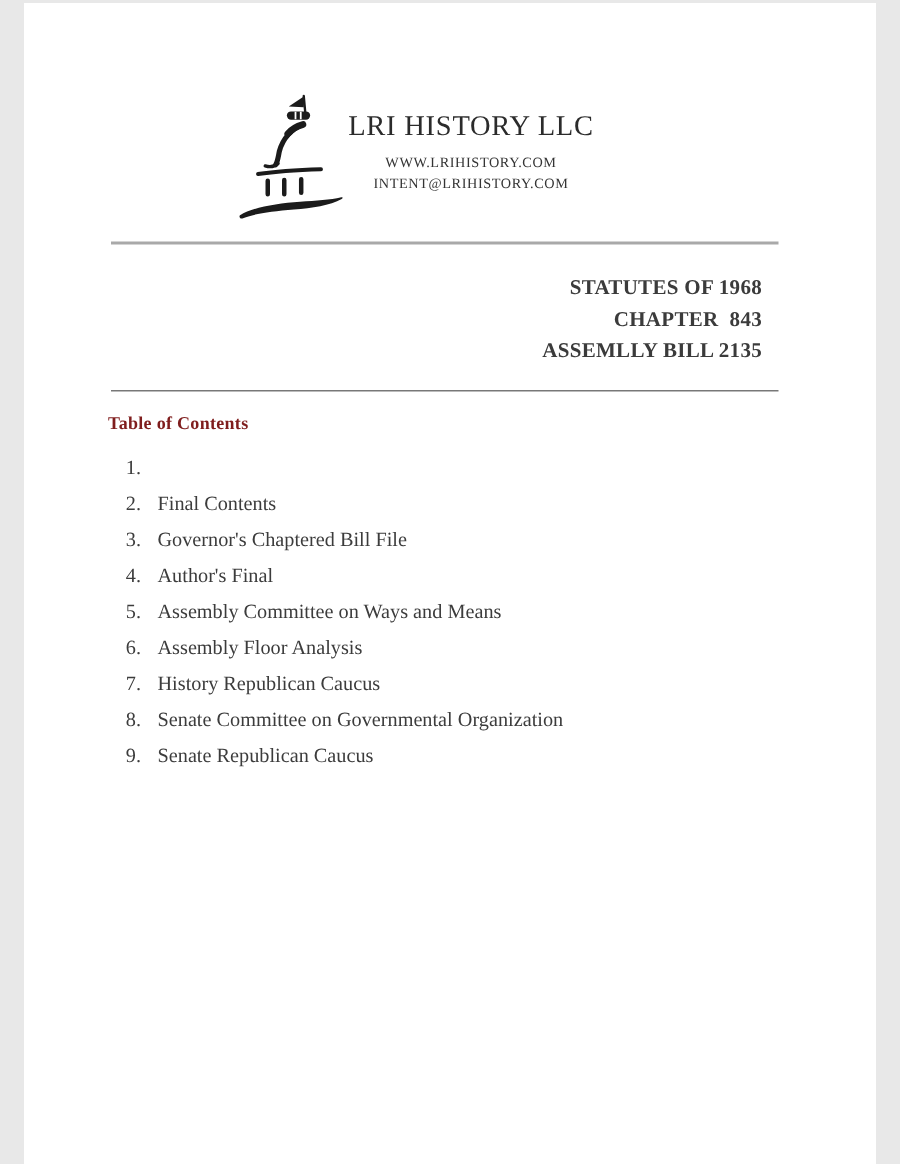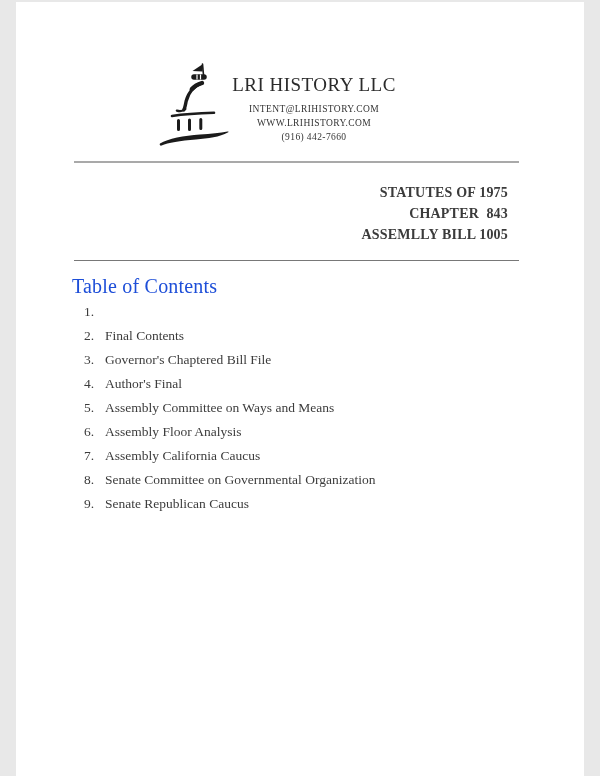--- a/index.html
+++ b/index.html
@@ -32,21 +32,21 @@
   
   .ref-block{
     position:absolute;left:292px;top:180px;width:200px;
     text-align:right;font-weight:bold;font-size:14px;
     line-height:21px;color:#3b3b3b;letter-spacing:.2px;
   }
   .ref-line{white-space:pre;}
   
   .toc-heading{
     position:absolute;left:56px;top:273px;margin:0;
-    font-size:20px;font-weight:normal;color:#1d4ed8;letter-spacing:.2px;
+    font-size:12px;font-weight:bold;color:#7f1d1d;letter-spacing:.2px;
   }
   .toc-list{position:absolute;left:58px;top:298px;margin:0;padding:0;list-style:none;}
   .toc-item{
     display:flex;height:24px;line-height:24px;
     font-size:13.5px;color:#3c3c3c;white-space:nowrap;
   }
   .toc-num{width:20px;text-align:right;margin-right:11px;}
 </style>
 </head>
 <body>
@@ -71,31 +71,30 @@
       <path d="M22.5,62.5 v9 M33.5,62 v9.5 M44.8,61.5 v9" stroke-width="3"></path>
 
       <path d="M4,85.5 C12,80.5 28,77.5 44,76.5 C55,75.8 64,75.2 71.5,73.5
                C72.6,73.3 72.9,73.9 71.8,74.6 C64,79 52,80.6 40,81.6
                C24,82.9 12,84.9 5.6,87.6 C4.1,88.1 3.1,86.3 4,85.5 Z" fill="#1b1b1b" stroke="none"></path>
     </g>
   </svg>
 
   <div class="letterhead-text">
     <h1 class="company">LRI HISTORY LLC</h1>
+    <div class="contact-line">WWW.LRIHISTORY.COM</div>
     <div class="contact-line">INTENT@LRIHISTORY.COM</div>
-    <div class="contact-line">WWW.LRIHISTORY.COM</div>
-    <div class="contact-line">(916) 442-7660</div>
   </div>
 
   <div class="rule rule-1"></div>
 
   <div class="ref-block">
-    <div class="ref-line">STATUTES OF 1975</div>
+    <div class="ref-line">STATUTES OF 1968</div>
     <div class="ref-line">CHAPTER  843</div>
-    <div class="ref-line">ASSEMLLY BILL 1005</div>
+    <div class="ref-line">ASSEMLLY BILL 2135</div>
   </div>
 
   <div class="rule rule-2"></div>
 
   <h2 class="toc-heading">Table of Contents</h2>
 
   <ol class="toc-list">
     <li class="toc-item">
       <span class="toc-num">1.</span>
     </li>
@@ -114,21 +113,21 @@
     <li class="toc-item">
       <span class="toc-num">5.</span>
       <span class="toc-label">Assembly Committee on Ways and Means</span>
     </li>
     <li class="toc-item">
       <span class="toc-num">6.</span>
       <span class="toc-label">Assembly Floor Analysis</span>
     </li>
     <li class="toc-item">
       <span class="toc-num">7.</span>
-      <span class="toc-label">Assembly California Caucus</span>
+      <span class="toc-label">History Republican Caucus</span>
     </li>
     <li class="toc-item">
       <span class="toc-num">8.</span>
       <span class="toc-label">Senate Committee on Governmental Organization</span>
     </li>
     <li class="toc-item">
       <span class="toc-num">9.</span>
       <span class="toc-label">Senate Republican Caucus</span>
     </li>
   </ol>

